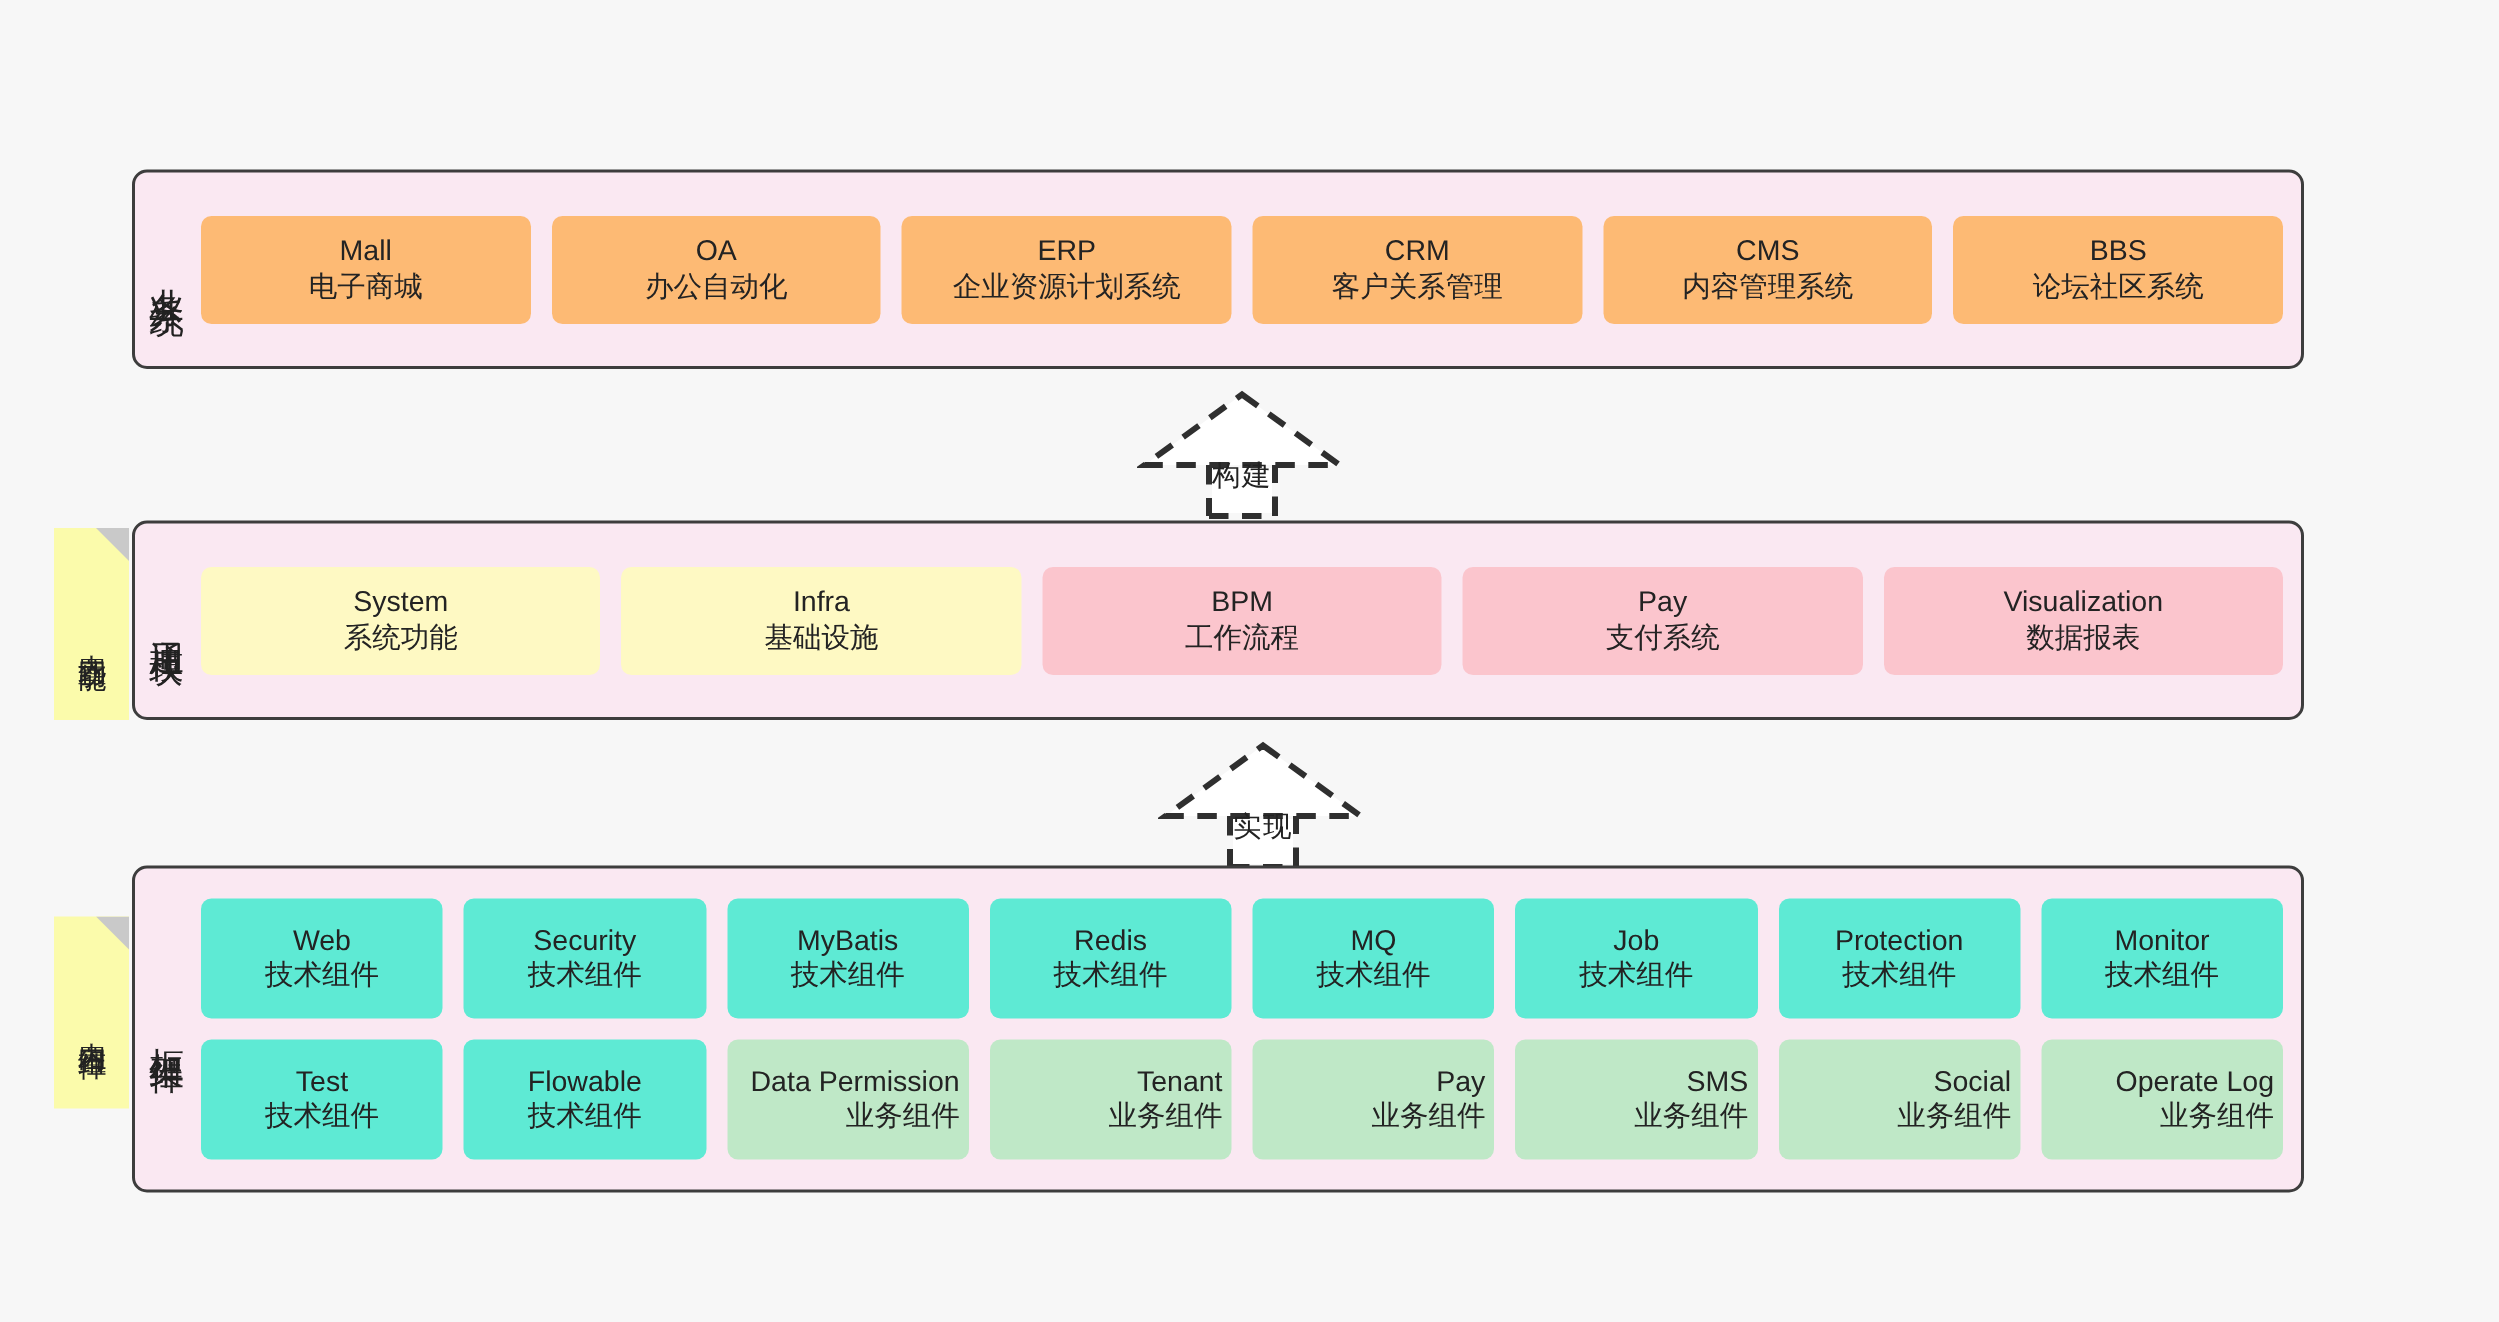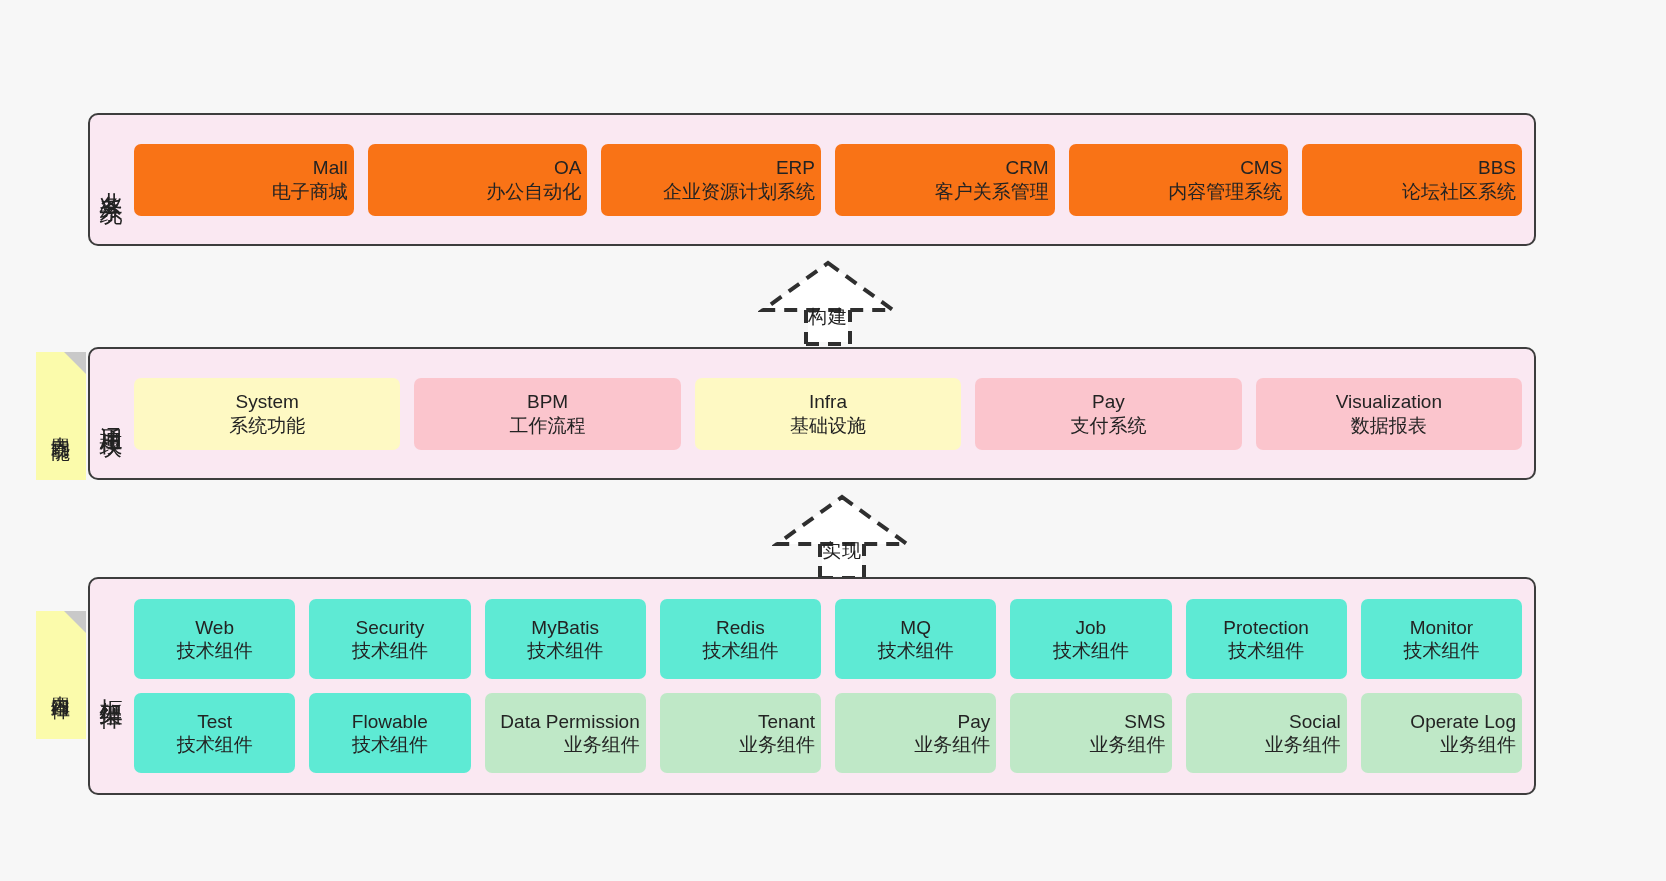--- a/index.html
+++ b/index.html
@@ -82,21 +82,21 @@
     color: #232323;
     font-size: 19px;
     line-height: 1.22;
     box-sizing: border-box;
     padding: 4px 6px;
     min-width: 0;
   }
   .node .n-title { white-space: normal; }
   .node .n-sub   { white-space: nowrap; }
 
-  .node.blue        { background: #f97316; align-items: flex-end; }
+  .node.blue        { background: #fdba74; }
   .node.red         { background: #fef9c3; }
   .node.pink        { background: #fbc5cd; }
   .node.green       { background: #5eead4; }
   .node.green-light { background: #bfe8c7; align-items: flex-end; }
 
   
   .note {
     position: absolute;
     background: #fbfbab;
     box-sizing: border-box;
@@ -194,27 +194,27 @@
 
   <div class="band" id="band-1" style="left:88px; top:347px; width:1448px; height:133px;">
     <div class="band-label">通用模块</div>
     <div class="band-body">
       <div class="band-grid">
         <div class="band-row" style="height:72px;">
           <div class="node red">
             <span class="n-title">System</span>
             <span class="n-sub">系统功能</span>
           </div>
+          <div class="node red">
+            <span class="n-title">Infra</span>
+            <span class="n-sub">基础设施</span>
+          </div>
           <div class="node pink">
             <span class="n-title">BPM</span>
             <span class="n-sub">工作流程</span>
-          </div>
-          <div class="node red">
-            <span class="n-title">Infra</span>
-            <span class="n-sub">基础设施</span>
           </div>
           <div class="node pink">
             <span class="n-title">Pay</span>
             <span class="n-sub">支付系统</span>
           </div>
           <div class="node pink">
             <span class="n-title">Visualization</span>
             <span class="n-sub">数据报表</span>
           </div>
         </div>

